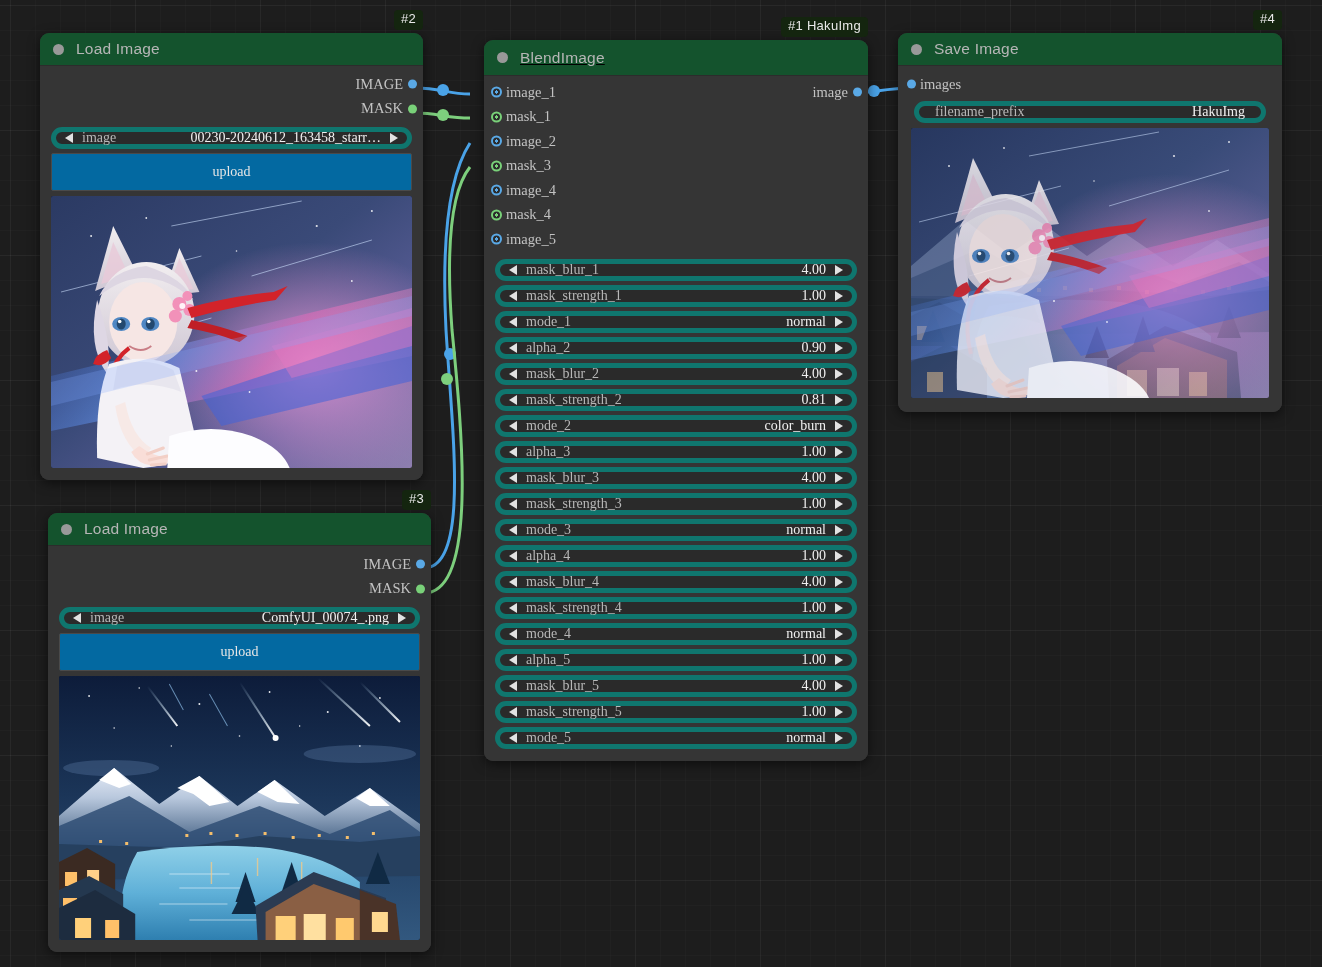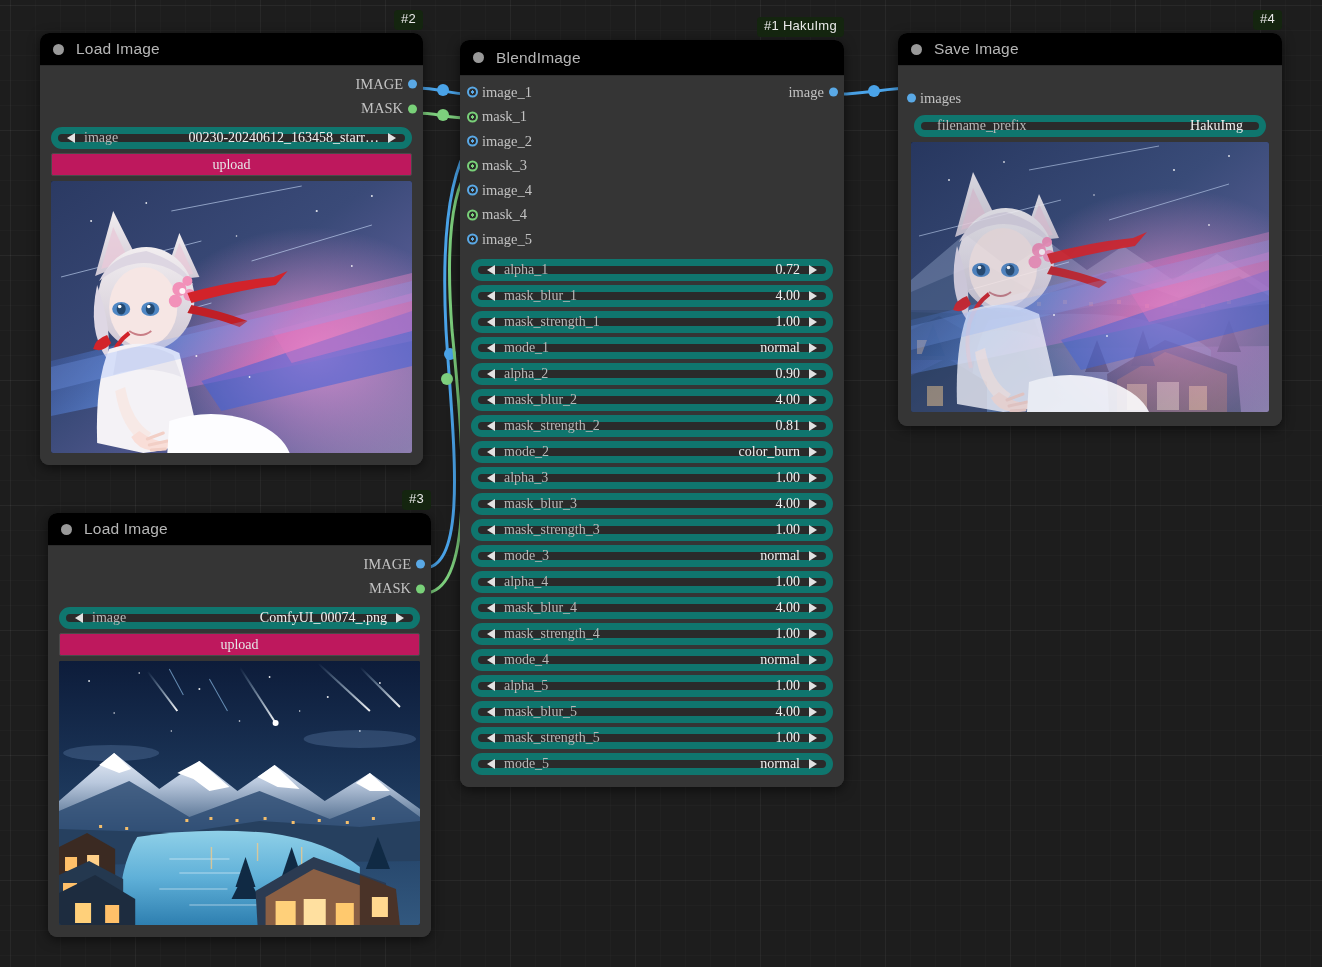--- a/index.html
+++ b/index.html
@@ -29,21 +29,21 @@
     background: #353535;
     border-radius: 9px;
     box-shadow: 0 3px 12px rgba(0,0,0,0.55);
     overflow: visible;
   }
   .node-title {
     height: 33px;
     display: flex; align-items: center;
     padding-left: 13px;
     border-radius: 9px 9px 0 0;
-    background: #000000;
+    background: #14532d;
     border-bottom: 1px solid #2c2c2c;
   }
   .title-dot {
     width: 11px; height: 11px; border-radius: 50%;
     background: #999; margin-right: 12px; flex: none;
   }
   .title-text {
     color: #b6b6b6; font-size: 15.5px; letter-spacing: .2px;
     white-space: nowrap;
   }
@@ -92,21 +92,21 @@
   .dot.ring.green { color:#79d179; border-color:#79d179; background: radial-gradient(circle, #79d179 0 34%, #2a2a2a 36%); }
   .slot.out .dot { right: 6px; }
   .slot.in  .dot { left: 7px; }
 
   
   .widget {
     position: relative;
     height: 22px;
     margin: 4px 11px;
     background: #2a2a2a;
-    border: 7px solid #0f766e;
+    border: 5px solid #0f766e;
     border-radius: 11px;
     display: flex; align-items: center;
     justify-content: space-between;
     padding: 0 26px;
     font-size: 14px;
   }
   .widget .wlabel { color: #b8b8b8; }
   .widget .wvalue { color: #f0f0f0; }
   .widget .arrow {
     position: absolute; top: 50%; transform: translateY(-50%);
@@ -115,23 +115,23 @@
     border-bottom: 5.5px solid transparent;
   }
   .widget .arrow.left  { left: 9px;  border-right: 8px solid #e2e2e2; }
   .widget .arrow.right { right: 9px; border-left:  8px solid #e2e2e2; }
   .widget.flat {
     border-radius: 11px;
     justify-content: space-between;
     padding: 0 16px;
   }
   .btn-widget {
-    height: 23px;
+    height: 38px;
     margin: 3px 11px 4px 11px;
-    background: #be185d;
+    background: #0369a1;
     border: 1px solid #4a4a4a;
     border-radius: 2px;
     display: flex; align-items: center; justify-content: center;
     color: #e6e6e6; font-size: 14px;
   }
 
   
   .preview {
     margin: 5px 11px 4px 11px;
     border-radius: 2px;
@@ -422,21 +422,21 @@
           <g>
             <path d="M0 232 L36 214 L76 238 L76 264 L0 264 Z" fill="#1d2c3f"></path>
             <rect x="16" y="242" width="16" height="20" fill="#ffd07a"></rect>
             <rect x="46" y="244" width="14" height="18" fill="#ffc069"></rect>
           </g>
         </svg>
       </div>
     </div>
   </div>
 
-  <div class="node" id="node-blend-1" style="left:460px; top:40px; width:384px;">
+  <div class="node" id="node-blend-1" style="left:484px; top:40px; width:384px;">
     <div class="badge">#1 HakuImg</div>
     <div class="node-title" style="height:36px;text-decoration:underline;">
       <span class="title-dot"></span>
       <span class="title-text">BlendImage</span>
     </div>
     <div class="node-body" style="padding-top:4px;text-align:right;">
 
       <div style="position:relative;">
         <div class="slot in">
           <span class="dot ring blue"></span>
@@ -469,26 +469,20 @@
       </div>
       <div class="slot in">
         <span class="dot ring blue"></span>
         <span>image_5</span>
       </div>
 
       <div style="height:3px;"></div>
 
       <div class="widget">
         <span class="arrow left"></span>
-        <span class="wlabel">alpha_1</span>
-        <span class="wvalue">0.72</span>
-        <span class="arrow right"></span>
-      </div>
-      <div class="widget">
-        <span class="arrow left"></span>
         <span class="wlabel">mask_blur_1</span>
         <span class="wvalue">4.00</span>
         <span class="arrow right"></span>
       </div>
       <div class="widget">
         <span class="arrow left"></span>
         <span class="wlabel">mask_strength_1</span>
         <span class="wvalue">1.00</span>
         <span class="arrow right"></span>
       </div>
@@ -597,21 +591,21 @@
     </div>
   </div>
 
   <div class="node" id="node-save-4" style="left:898px; top:33px; width:384px;">
     <div class="badge">#4</div>
     <div class="node-title">
       <span class="title-dot"></span>
       <span class="title-text">Save Image</span>
     </div>
     <div class="node-body">
-      <div class="slot in" style="margin-top:14px;">
+      <div class="slot in" style="margin-top:0;">
         <span class="dot blue" style="left:9px;"></span>
         <span>images</span>
       </div>
       <div class="widget flat" style="margin:4px 16px;">
         <span class="wlabel">filename_prefix</span>
         <span class="wvalue">HakuImg</span>
       </div>
       <div class="preview" style="height:270px; margin:5px 13px 6px 13px;">
         <svg viewBox="0 0 358 270" preserveAspectRatio="none">
           <defs>

